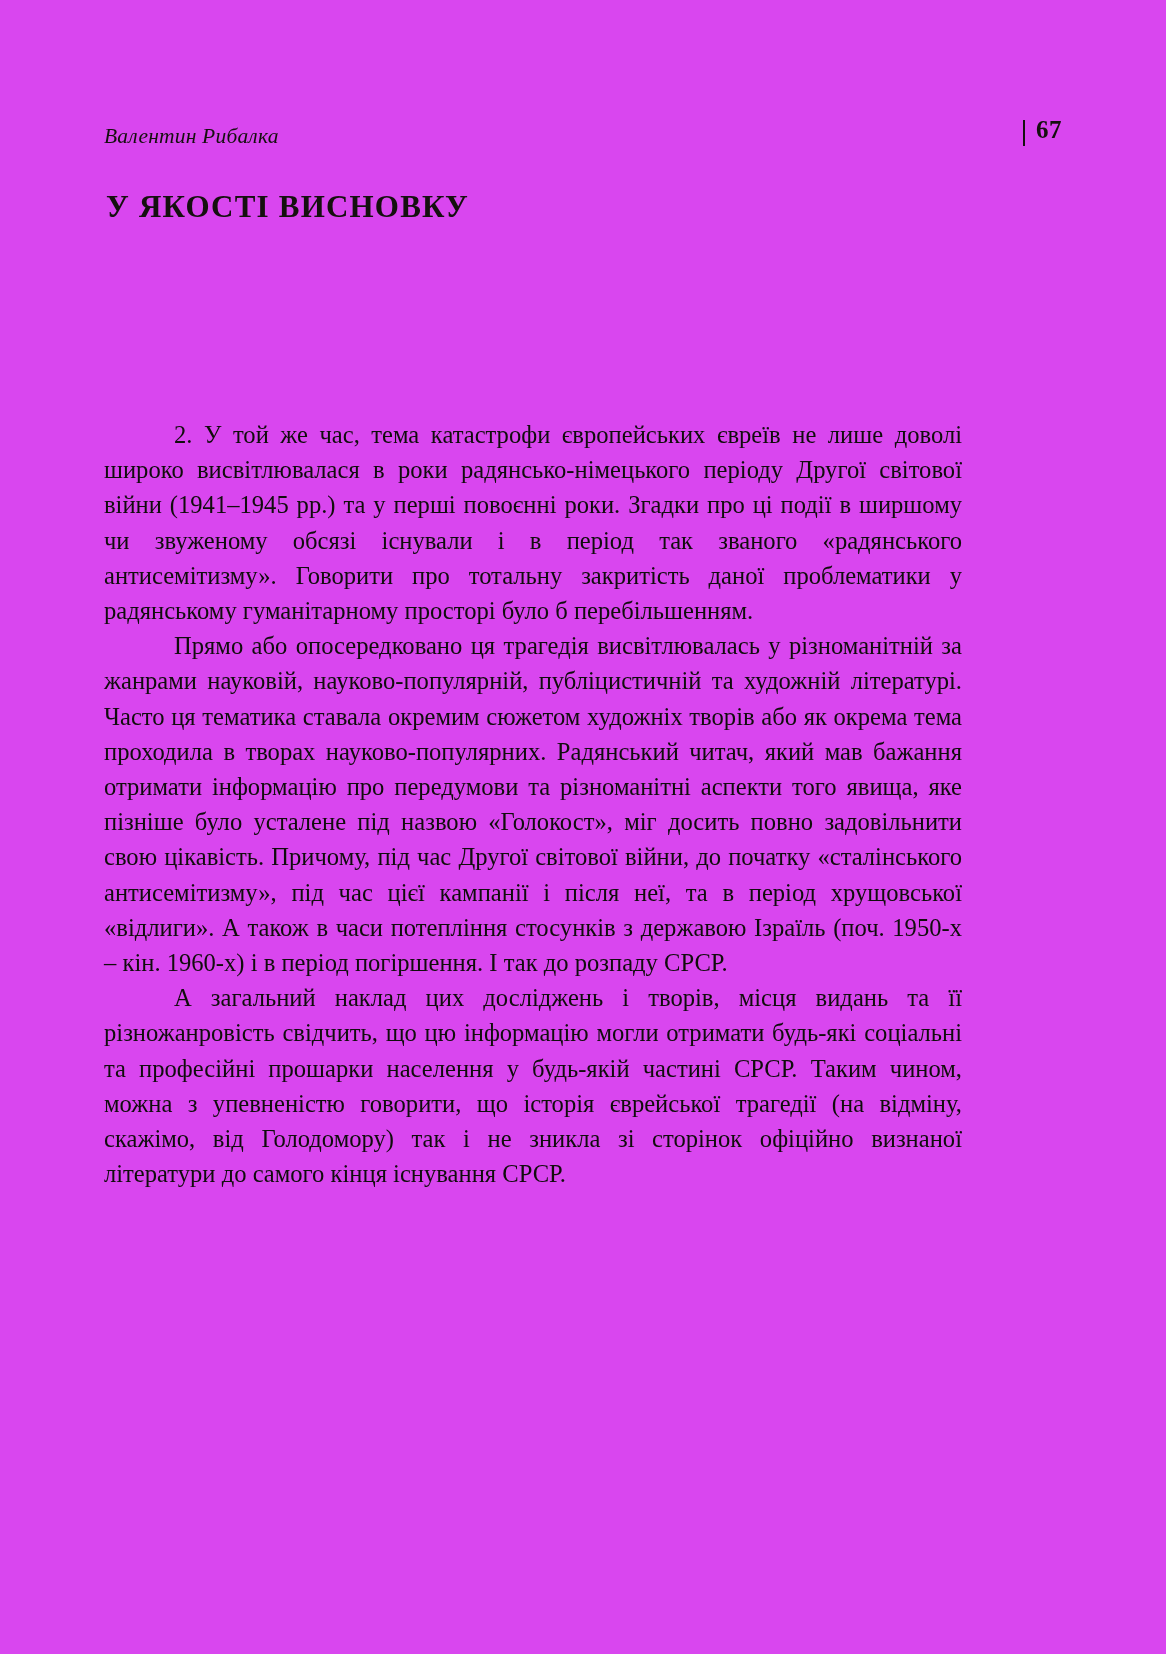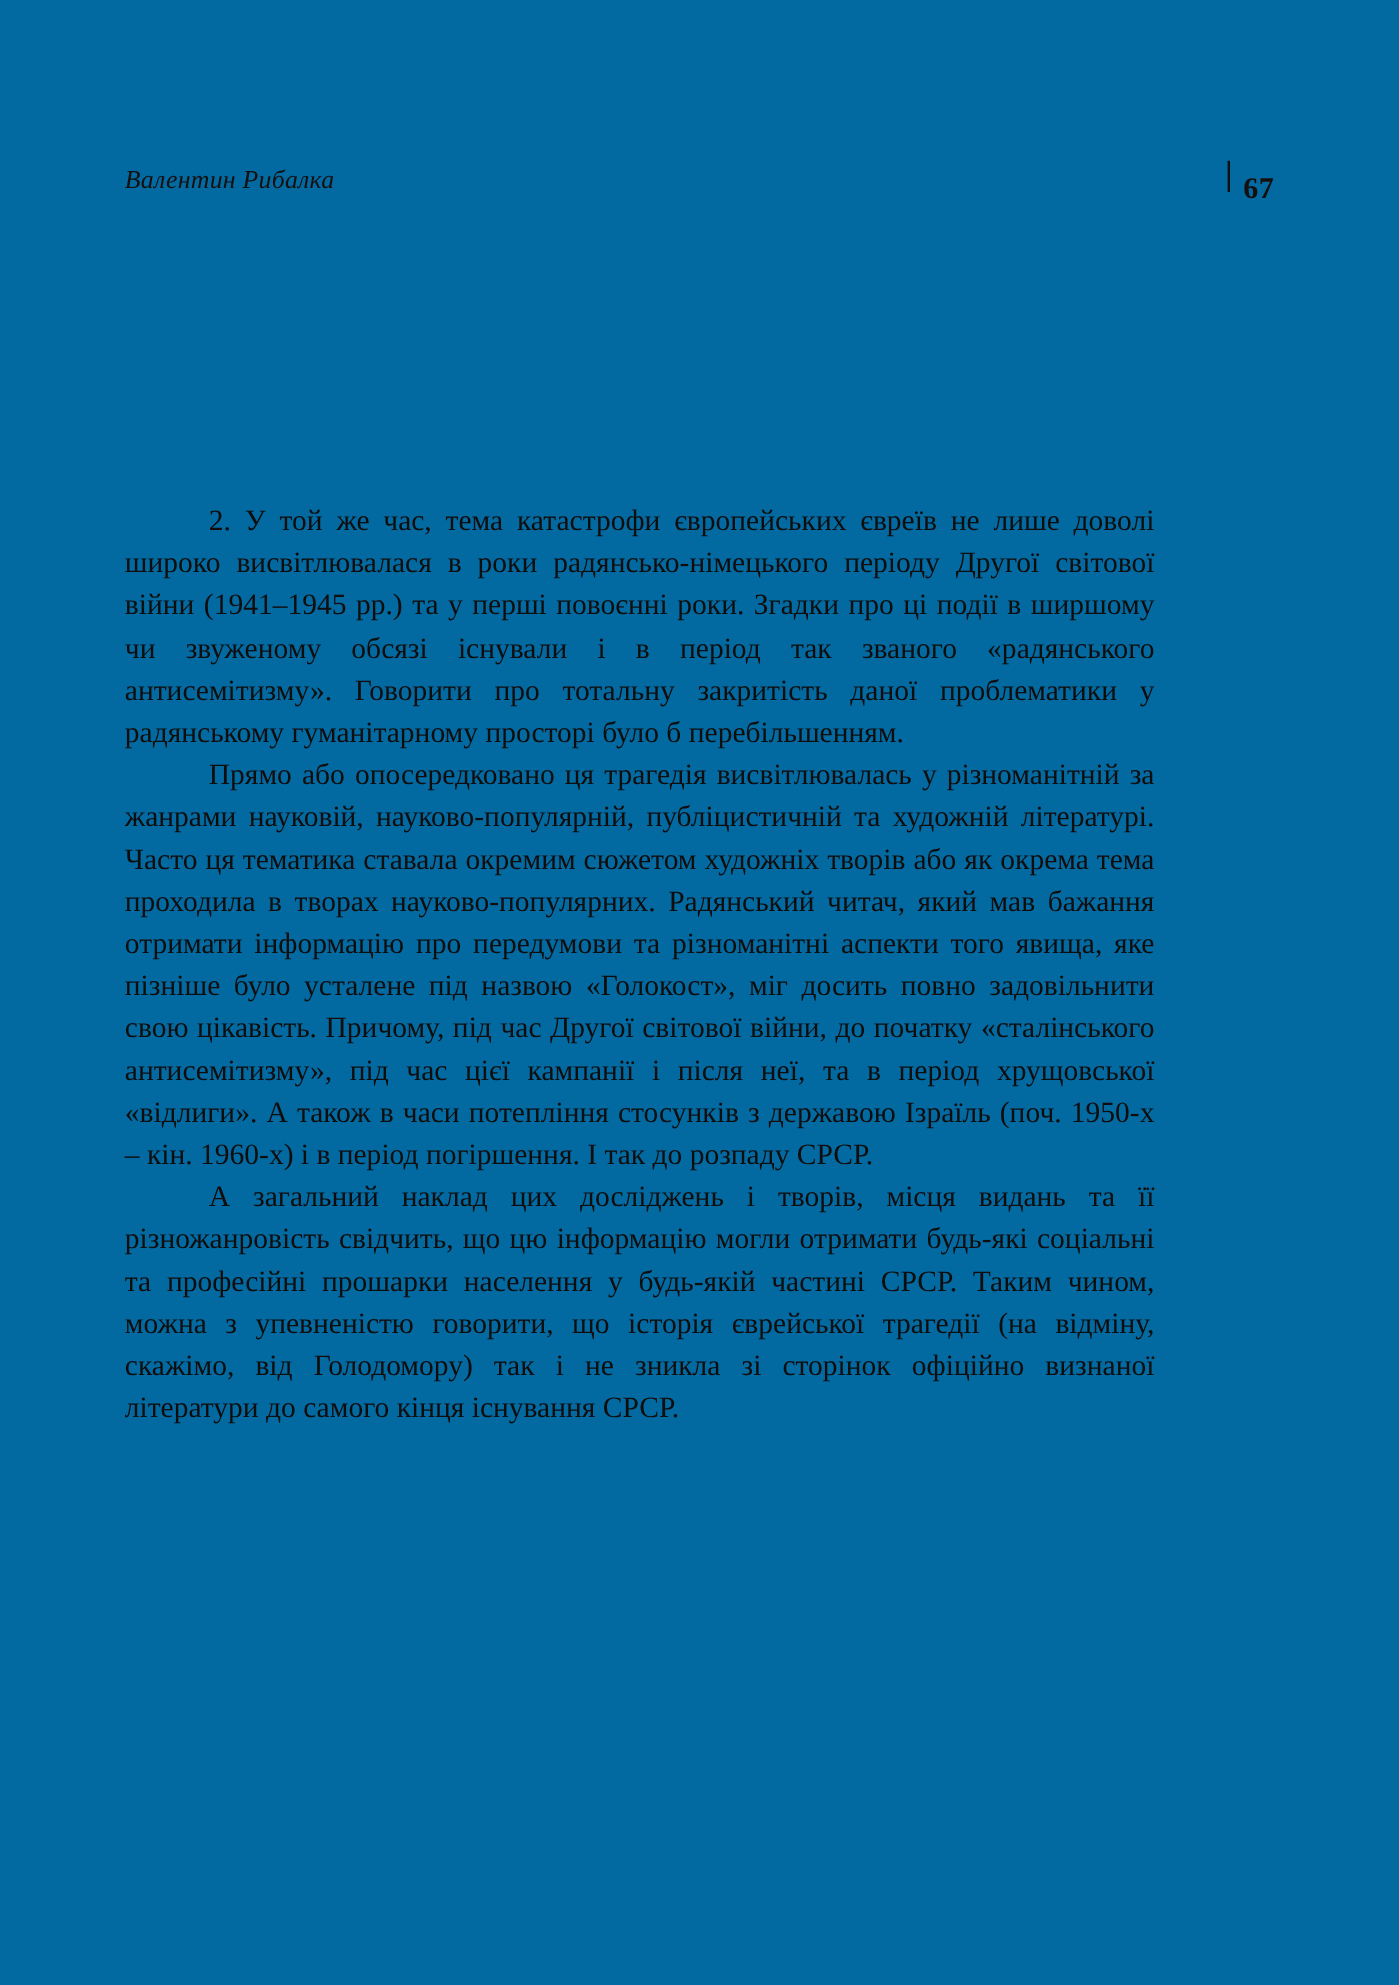--- a/index.html
+++ b/index.html
@@ -13,21 +13,21 @@
     height: 1654px;
     position: relative;
     font-family: "Liberation Serif", "DejaVu Serif", serif;
     color: #100d0c;
     overflow: hidden;
   }
 
   .page {
     position: absolute;
     inset: 0;
-    background: #0369a1;
+    background: #d946ef;
   }
 
   
   .running-head {
     position: absolute;
     left: 104px;
     right: 104px;
     top: 116px;
     height: 34px;
     display: flex;
@@ -53,21 +53,20 @@
     height: 26px;
     background: #15100f;
     position: relative;
     top: 3px;
   }
   .folio-number {
     font-size: 25px;
     font-weight: 700;
     letter-spacing: 0.5px;
     color: #15100f;
-    margin-top: 28px;
   }
 
   
   .section-title {
     position: absolute;
     left: 106px;
     top: 168px;
     font-size: 31px;
     letter-spacing: 1.2px;
     color: #15100f;
@@ -98,20 +97,21 @@
 <div class="page">
 
   <div class="running-head">
     <span class="author">Валентин Рибалка</span>
     <span class="folio-group">
       <span class="folio-rule"></span>
       <span class="folio-number">67</span>
     </span>
   </div>
 
+  <h1 class="section-title">У ЯКОСТІ ВИСНОВКУ</h1>
 
   <div class="body-text">
     <p>2. У той же час, тема катастрофи європейських євреїв не лише доволі широко висвітлювалася в роки радянсько-німецького періоду Другої світової війни (1941–1945 рр.) та у перші повоєнні роки. Згадки про ці події в ширшому чи звуженому обсязі існували і в період так званого «радянського антисемітизму». Говорити про тотальну закритість даної проблематики у радянському гуманітарному просторі було б перебільшенням.</p>
     <p>Прямо або опосередковано ця трагедія висвітлювалась у різноманітній за жанрами науковій, науково-популярній, публіцистичній та художній літературі. Часто ця тематика ставала окремим сюжетом художніх творів або як окрема тема проходила в творах науково-популярних. Радянський читач, який мав бажання отримати інформацію про передумови та різноманітні аспекти того явища, яке пізніше було усталене під назвою «Голокост», міг досить повно задовільнити свою цікавість. Причому, під час Другої світової війни, до початку «сталінського антисемітизму», під час цієї кампанії і після неї, та в період хрущовської «відлиги». А також в часи потепління стосунків з державою Ізраїль (поч. 1950-х – кін. 1960-х) і в період погіршення. І так до розпаду СРСР.</p>
     <p>А загальний наклад цих досліджень і творів, місця видань та її різножанровість свідчить, що цю інформацію могли отримати будь-які соціальні та професійні прошарки населення у будь-якій частині СРСР. Таким чином, можна з упевненістю говорити, що історія єврейської трагедії (на відміну, скажімо, від Голодомору) так і не зникла зі сторінок офіційно визнаної літератури до самого кінця існування СРСР.</p>
   </div>
 
 </div>
 
 </body></html>

